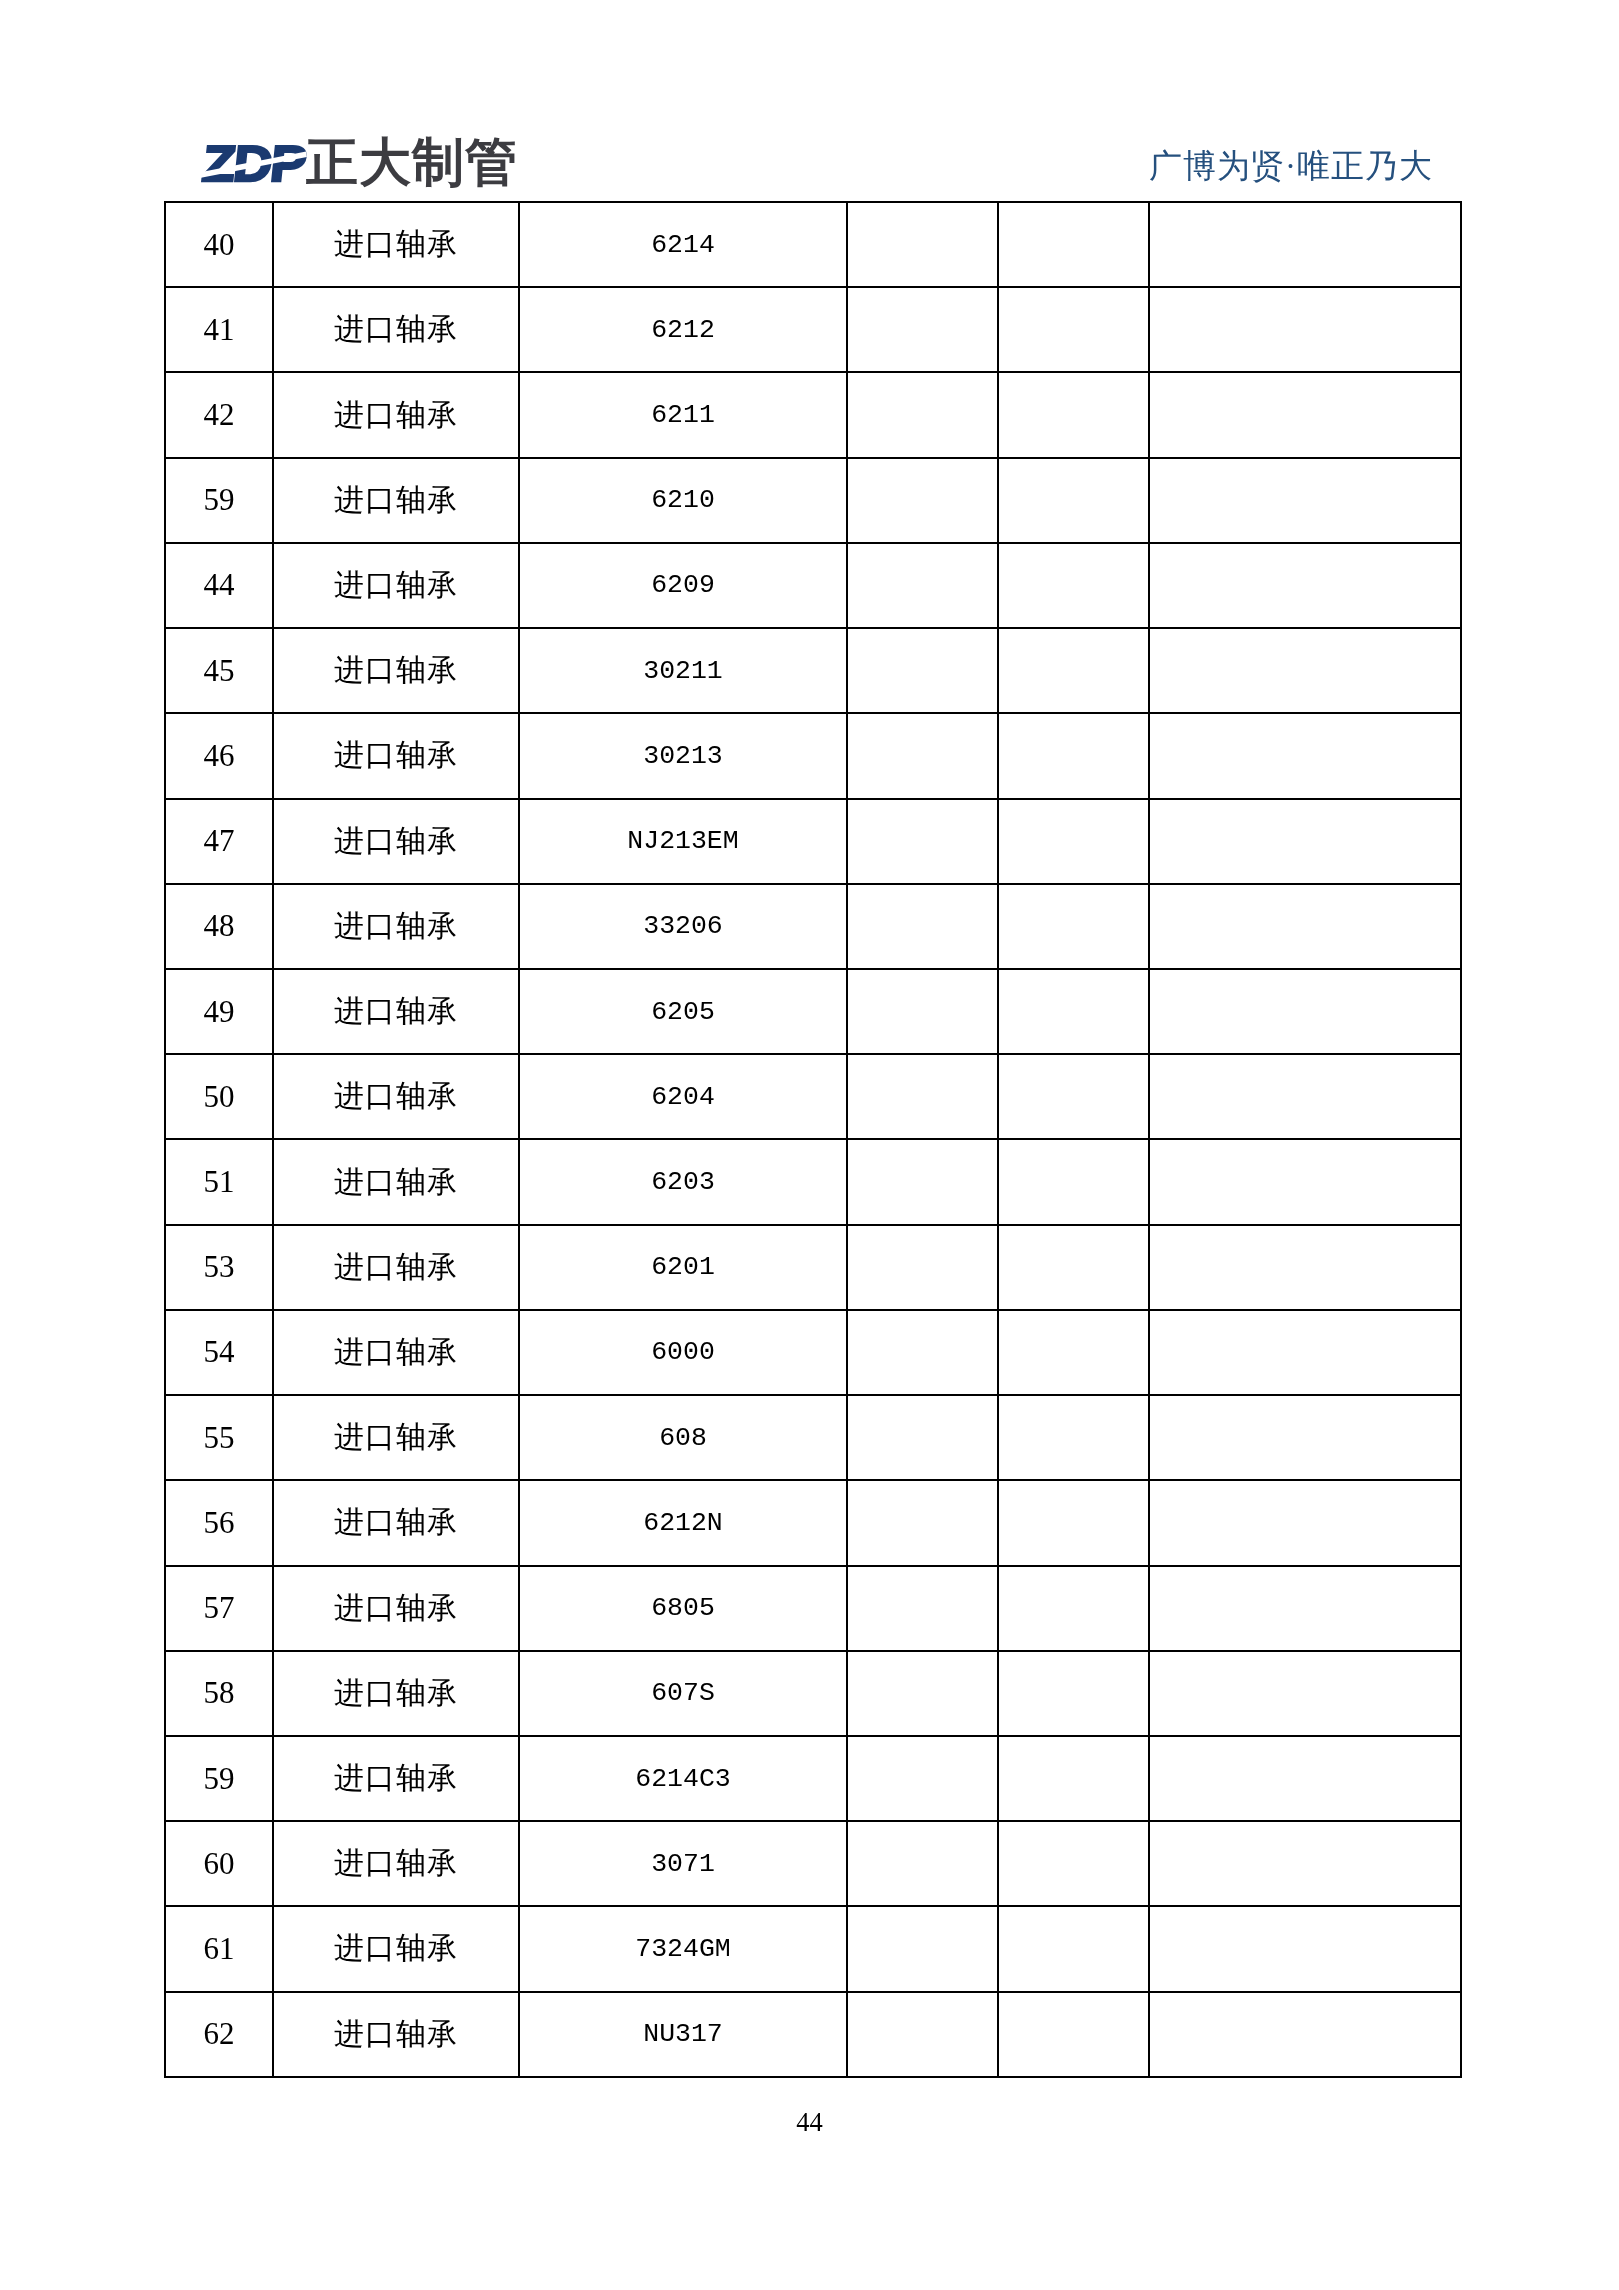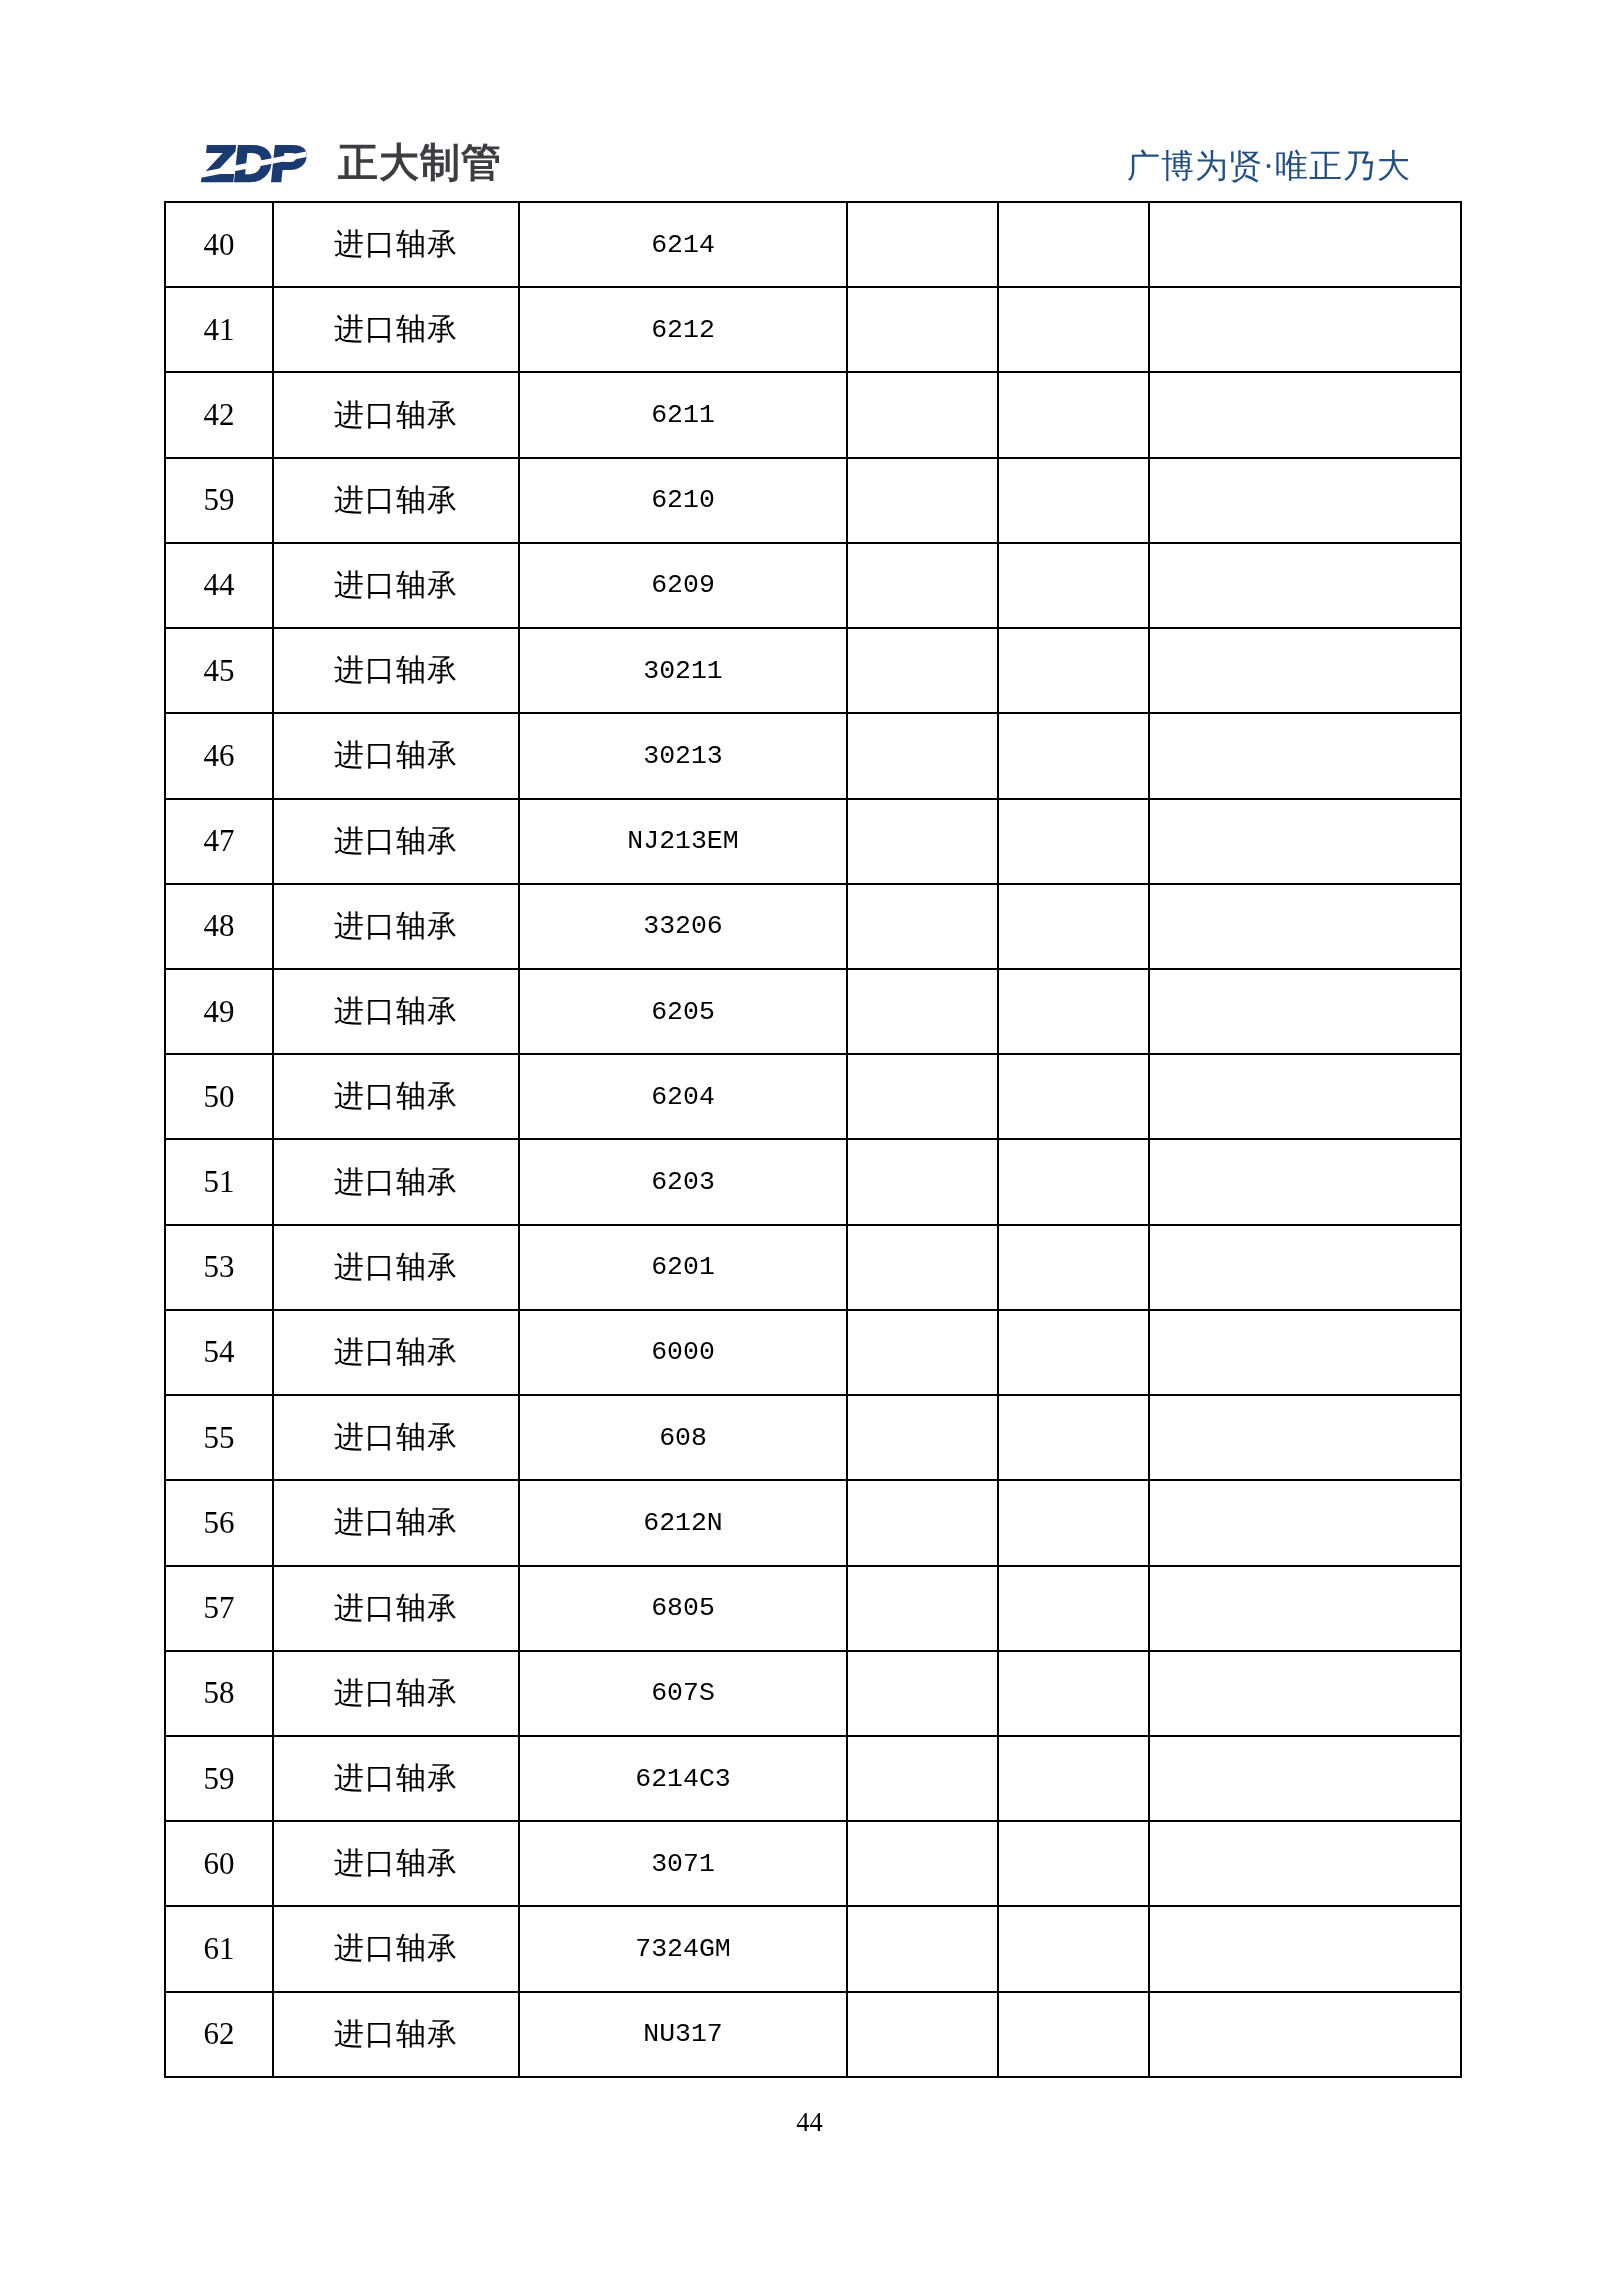--- a/index.html
+++ b/index.html
@@ -47,30 +47,30 @@
     left: -2px;
     right: -2px;
     top: 46%;
     height: 5.9px;
     background: var(--paper);
     transform: rotate(-12deg);
   }
   .logo-cn {
     font-family: "Liberation Sans", sans-serif;
     font-weight: bold;
-    font-size: 40px;
+    font-size: 52px;
     color: var(--logo-gray);
-    margin-left: 36px;
+    margin-left: 4px;
     letter-spacing: 1px;
     white-space: nowrap;
   }
   .slogan {
     position: absolute;
     top: 144px;
-    right: 208px;
+    right: 186px;
     font-family: Liberation Serif, serif;
     font-size: 33px;
     letter-spacing: 1px;
     color: var(--slogan-blue);
     white-space: nowrap;
   }
 
   
   .parts-table {
     position: absolute;

